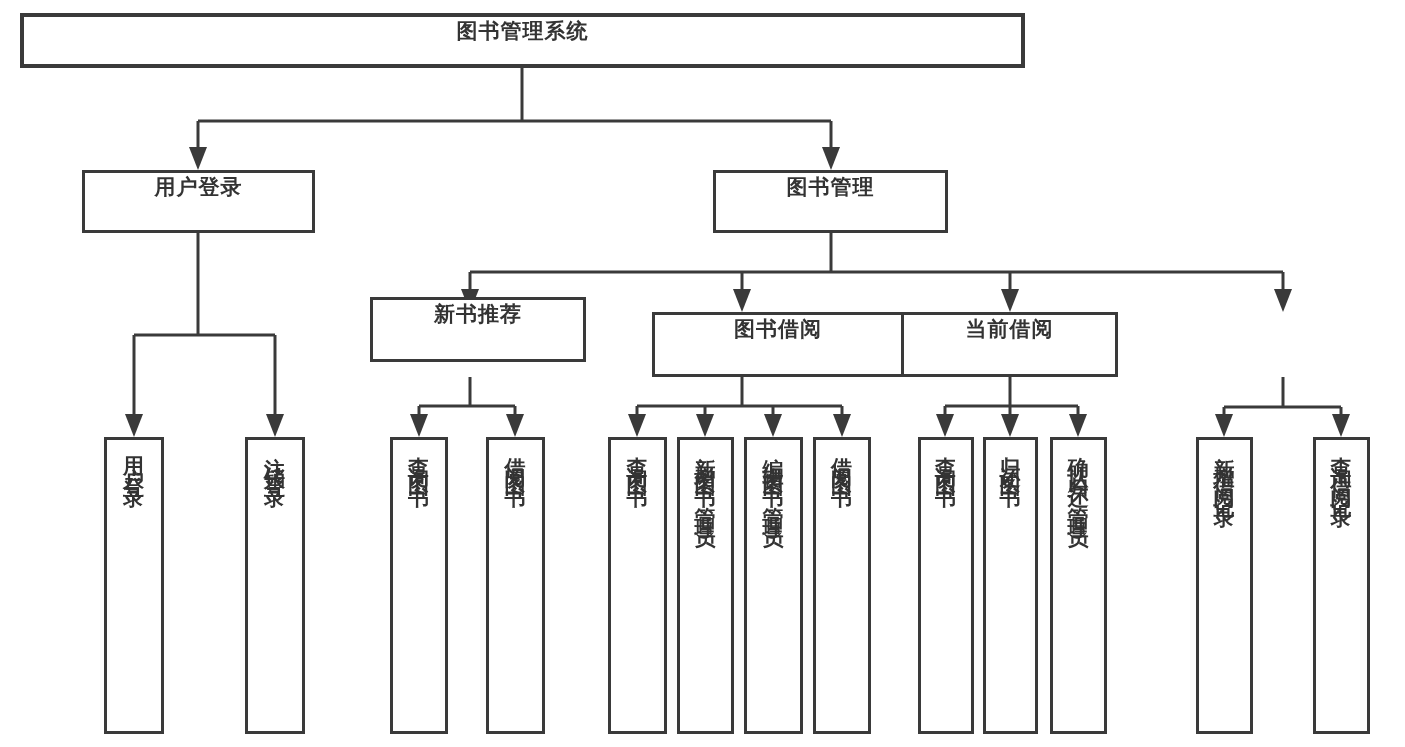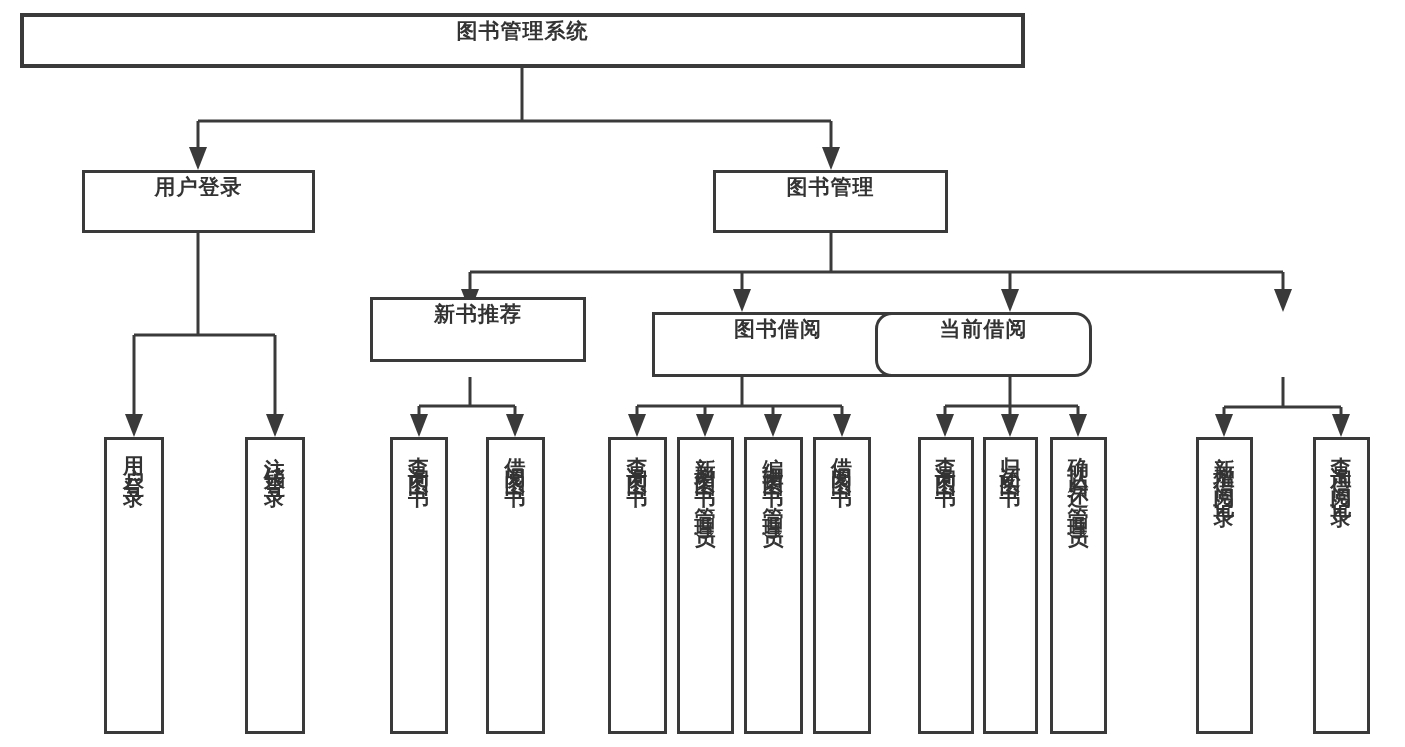--- a/index.html
+++ b/index.html
@@ -123,21 +123,21 @@
   <div class="node" style="left:713px; top:170px; width:235px; height:63px;">
     <span class="hlabel">图书管理</span>
   </div>
 
   <div class="node" style="left:362px; top:297px; width:216px; height:65px;margin-left:8px;">
     <span class="hlabel">新书推荐</span>
   </div>
   <div class="node" style="left:625px; top:312px; width:252px; height:65px;margin-left:27px;">
     <span class="hlabel">图书借阅</span>
   </div>
-  <div class="node" style="left:875px; top:312px; width:217px; height:65px;border-radius:17px;">
+  <div class="node" style="left:901px; top:312px; width:217px; height:65px;">
     <span class="hlabel">当前借阅</span>
   </div>
 
   <div class="node leaf" style="left:104px; width:60px;">
     <span class="vtext">用户登录</span>
   </div>
   <div class="node leaf" style="left:245px; width:60px;">
     <span class="vtext">注销登录</span>
   </div>
 

